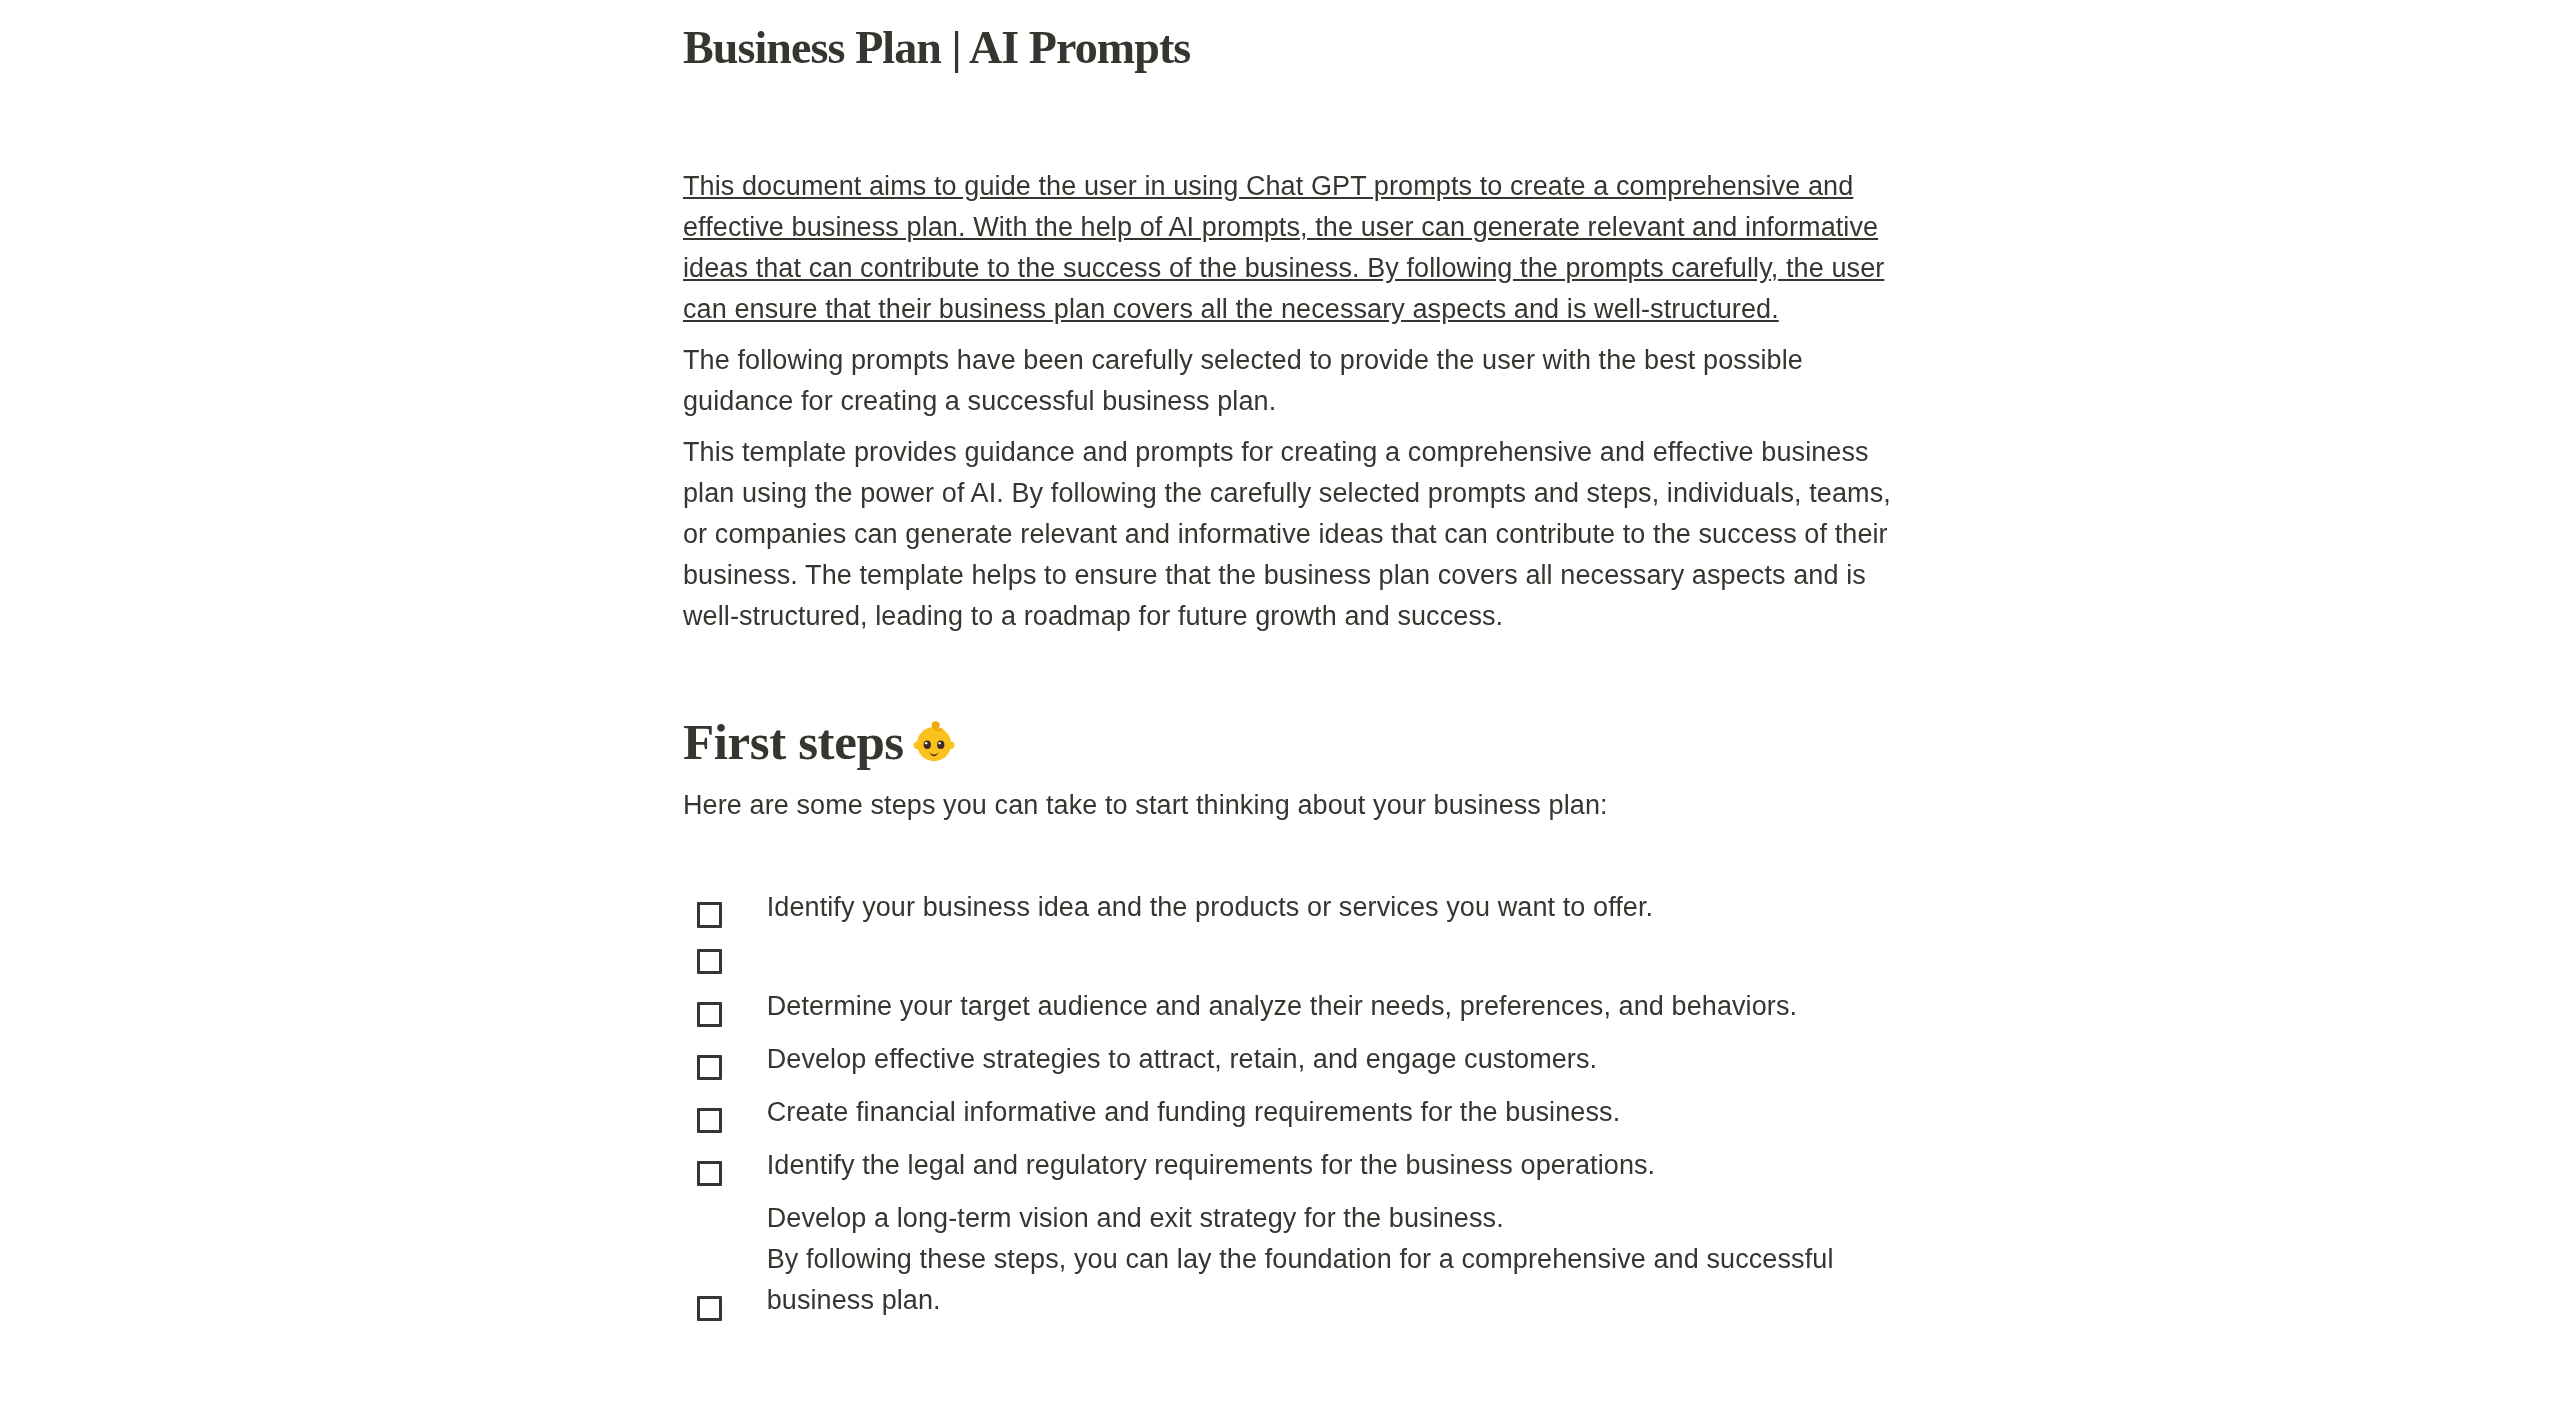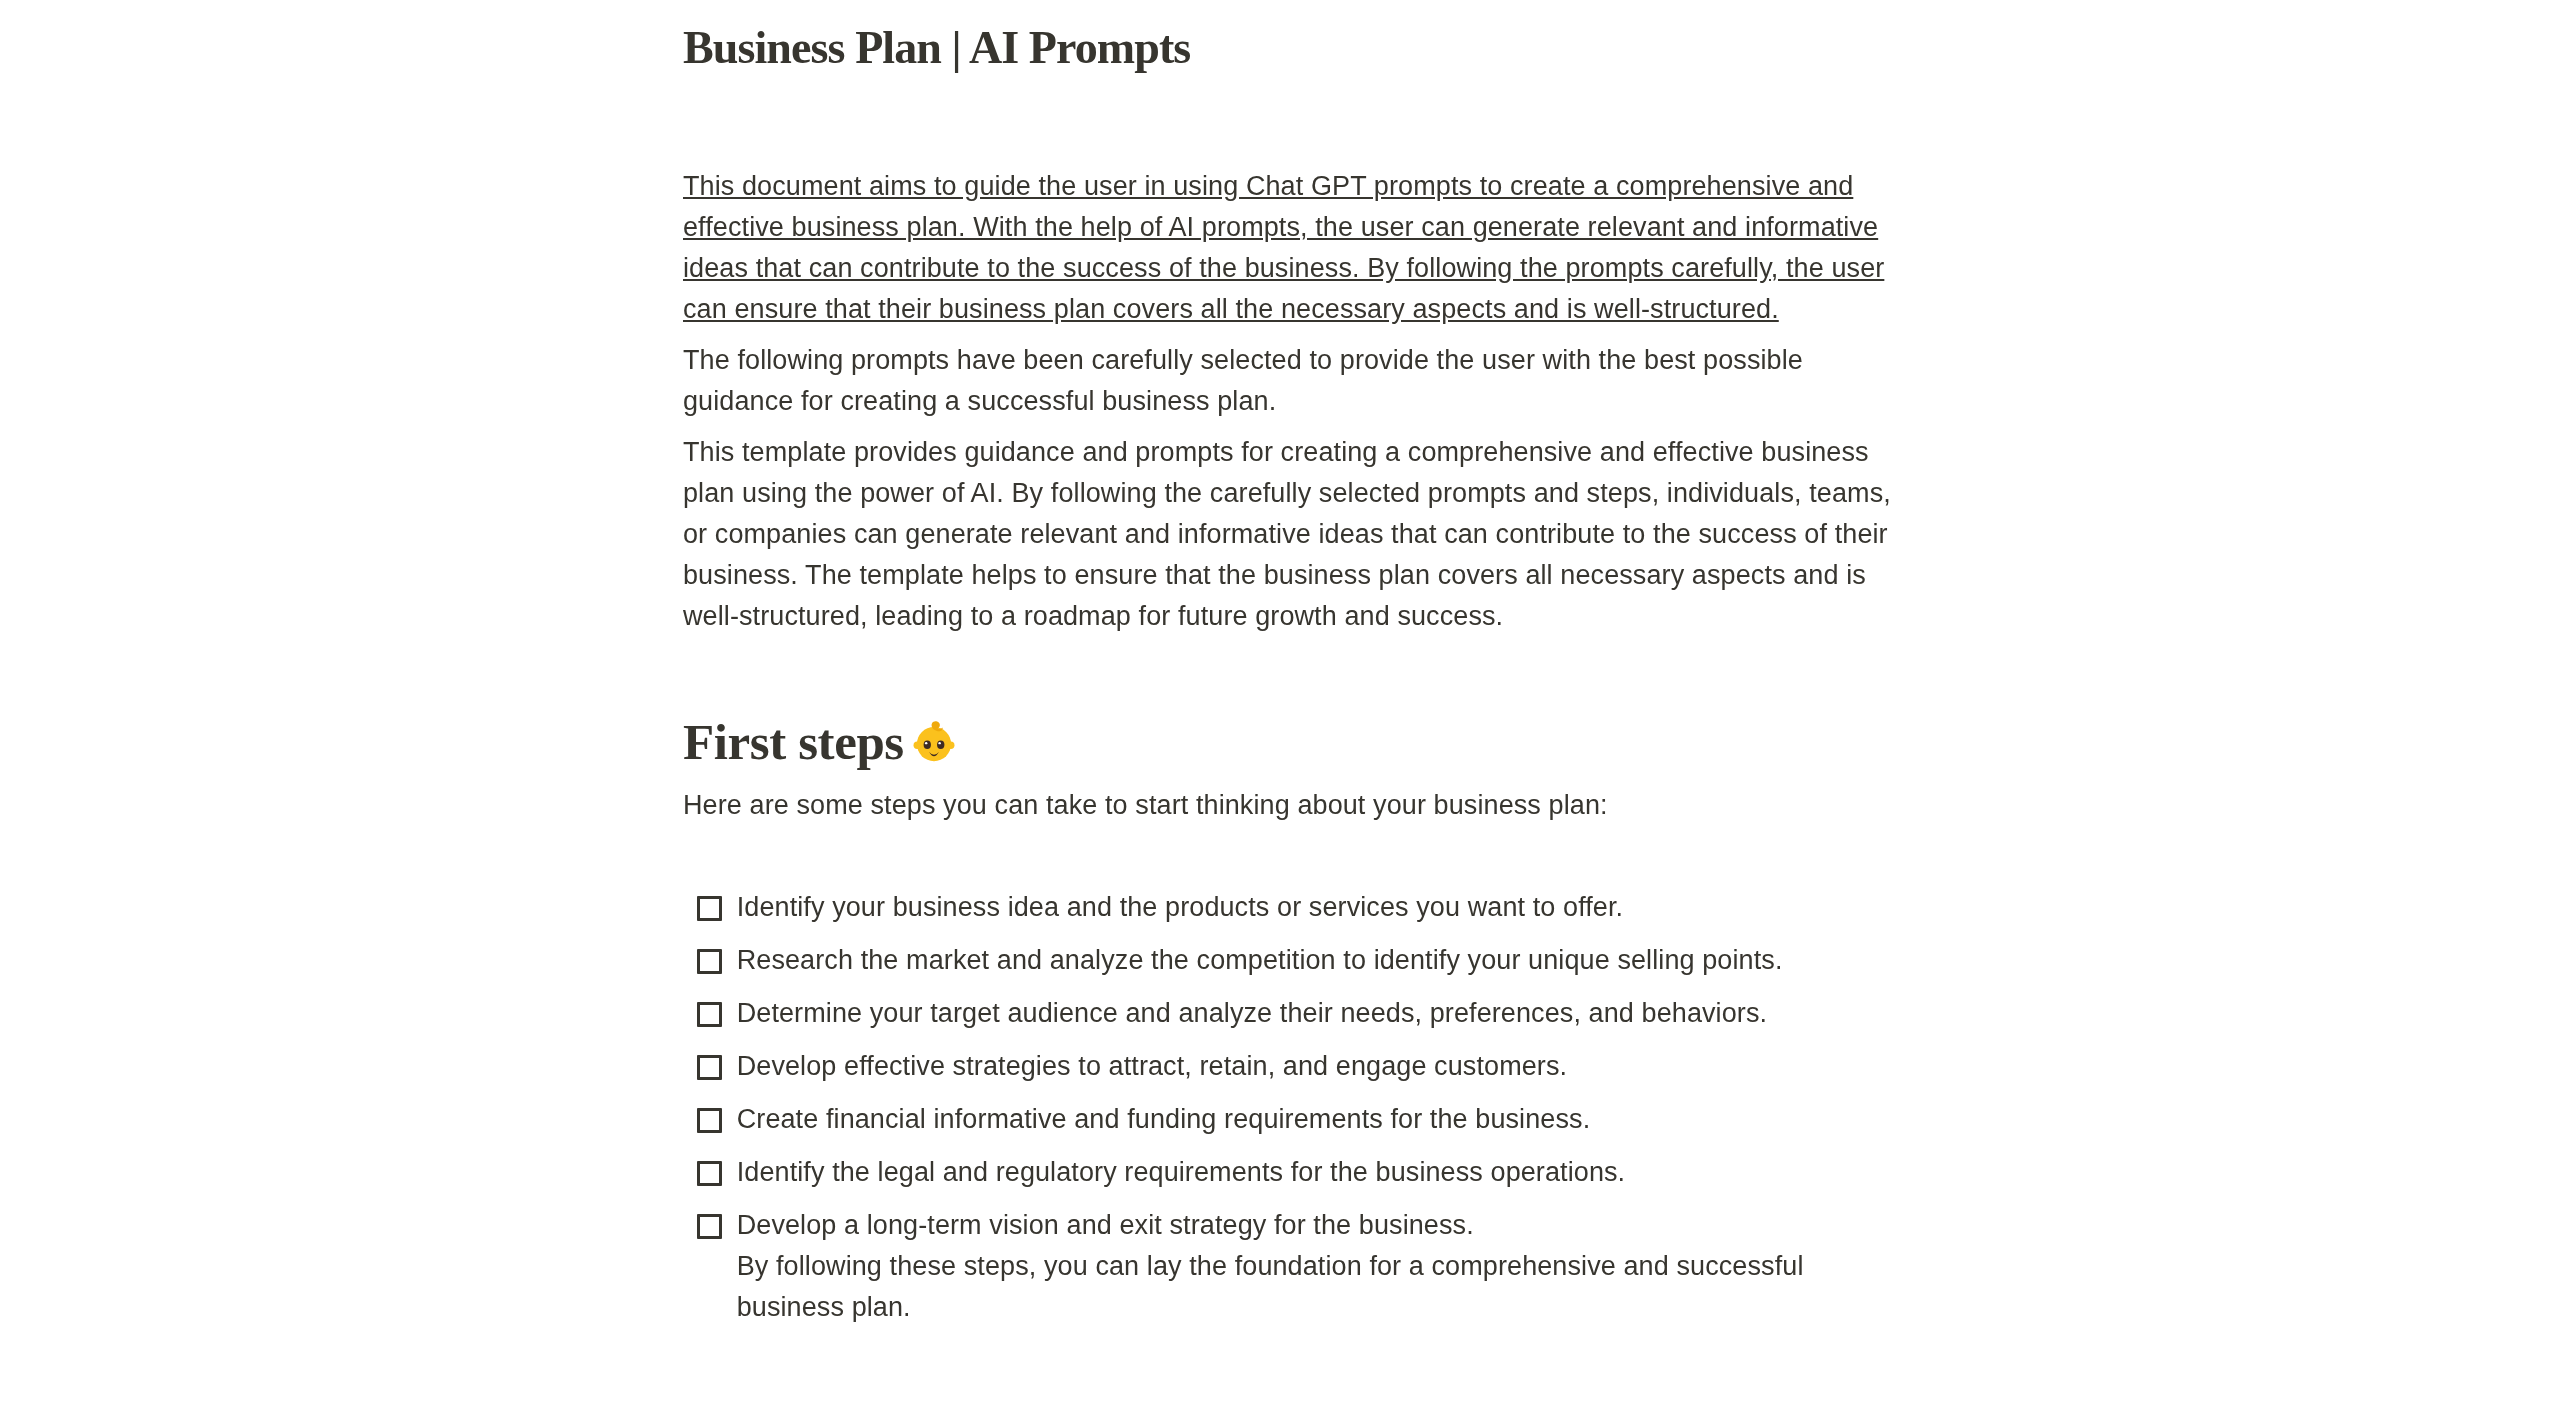--- a/index.html
+++ b/index.html
@@ -46,22 +46,23 @@
   }
   .emoji {
     width: 44px; height: 44px;
     margin-left: 8.5px;
     vertical-align: -4.3px;
   }
   .lead { margin-top: 0; }
   .todo-list { margin-top: 55px; }
   .todo {
     display: flex;
-    align-items: flex-start;
+    align-items: flex-end;
     padding: 6px 0 6px 13.6px;
+    gap: 30px;
   }
   .checkbox {
     flex: 0 0 auto;
     width: 25.6px; height: 25.6px;
     border: 3px solid var(--checkbox-border, #37352F);
     border-radius: 0.9px;
     background: var(--background, #FFFFFF);
     margin: 8.5px 14.5px 0 0;
     cursor: pointer;
   }
@@ -98,21 +99,20 @@
 
   <div class="todo-list">
 
     <div class="todo">
       <span class="checkbox" role="checkbox" aria-checked="false"></span>
       <div class="todo-text">Identify your business idea and the products or services you want to offer.</div>
     </div>
 
     <div class="todo">
       <span class="checkbox" role="checkbox" aria-checked="false"></span>
-      <div class="todo-text">Research the market and analyze the competition to identify your unique selling points.</div>
     </div>
 
     <div class="todo">
       <span class="checkbox" role="checkbox" aria-checked="false"></span>
       <div class="todo-text">Determine your target audience and analyze their needs, preferences, and behaviors.</div>
     </div>
 
     <div class="todo">
       <span class="checkbox" role="checkbox" aria-checked="false"></span>
       <div class="todo-text">Develop effective strategies to attract, retain, and engage customers.</div>

